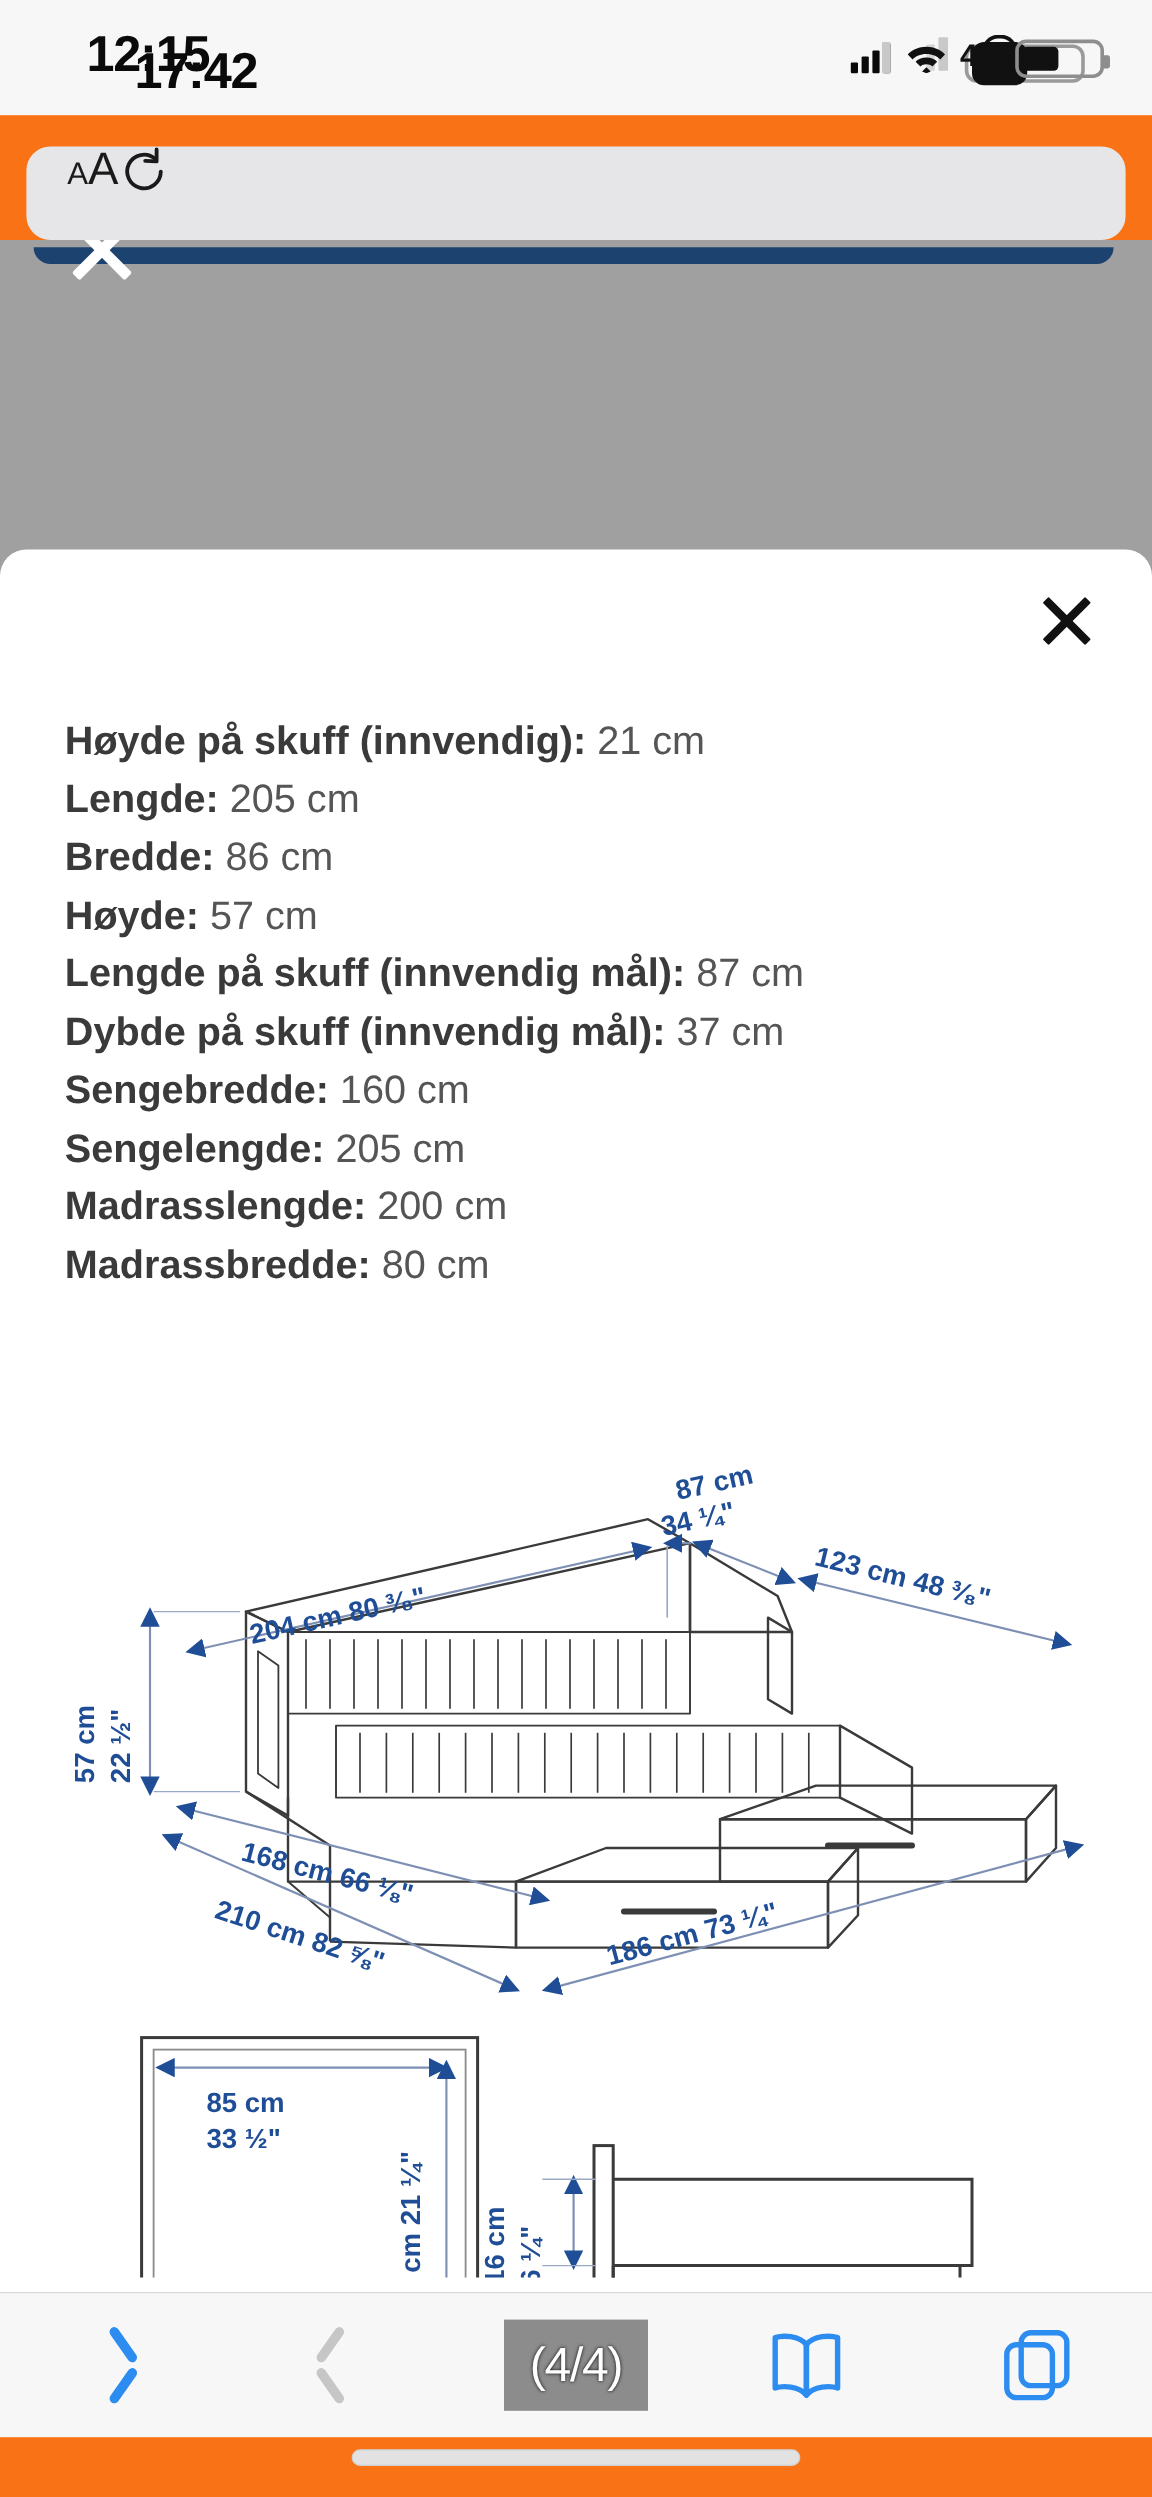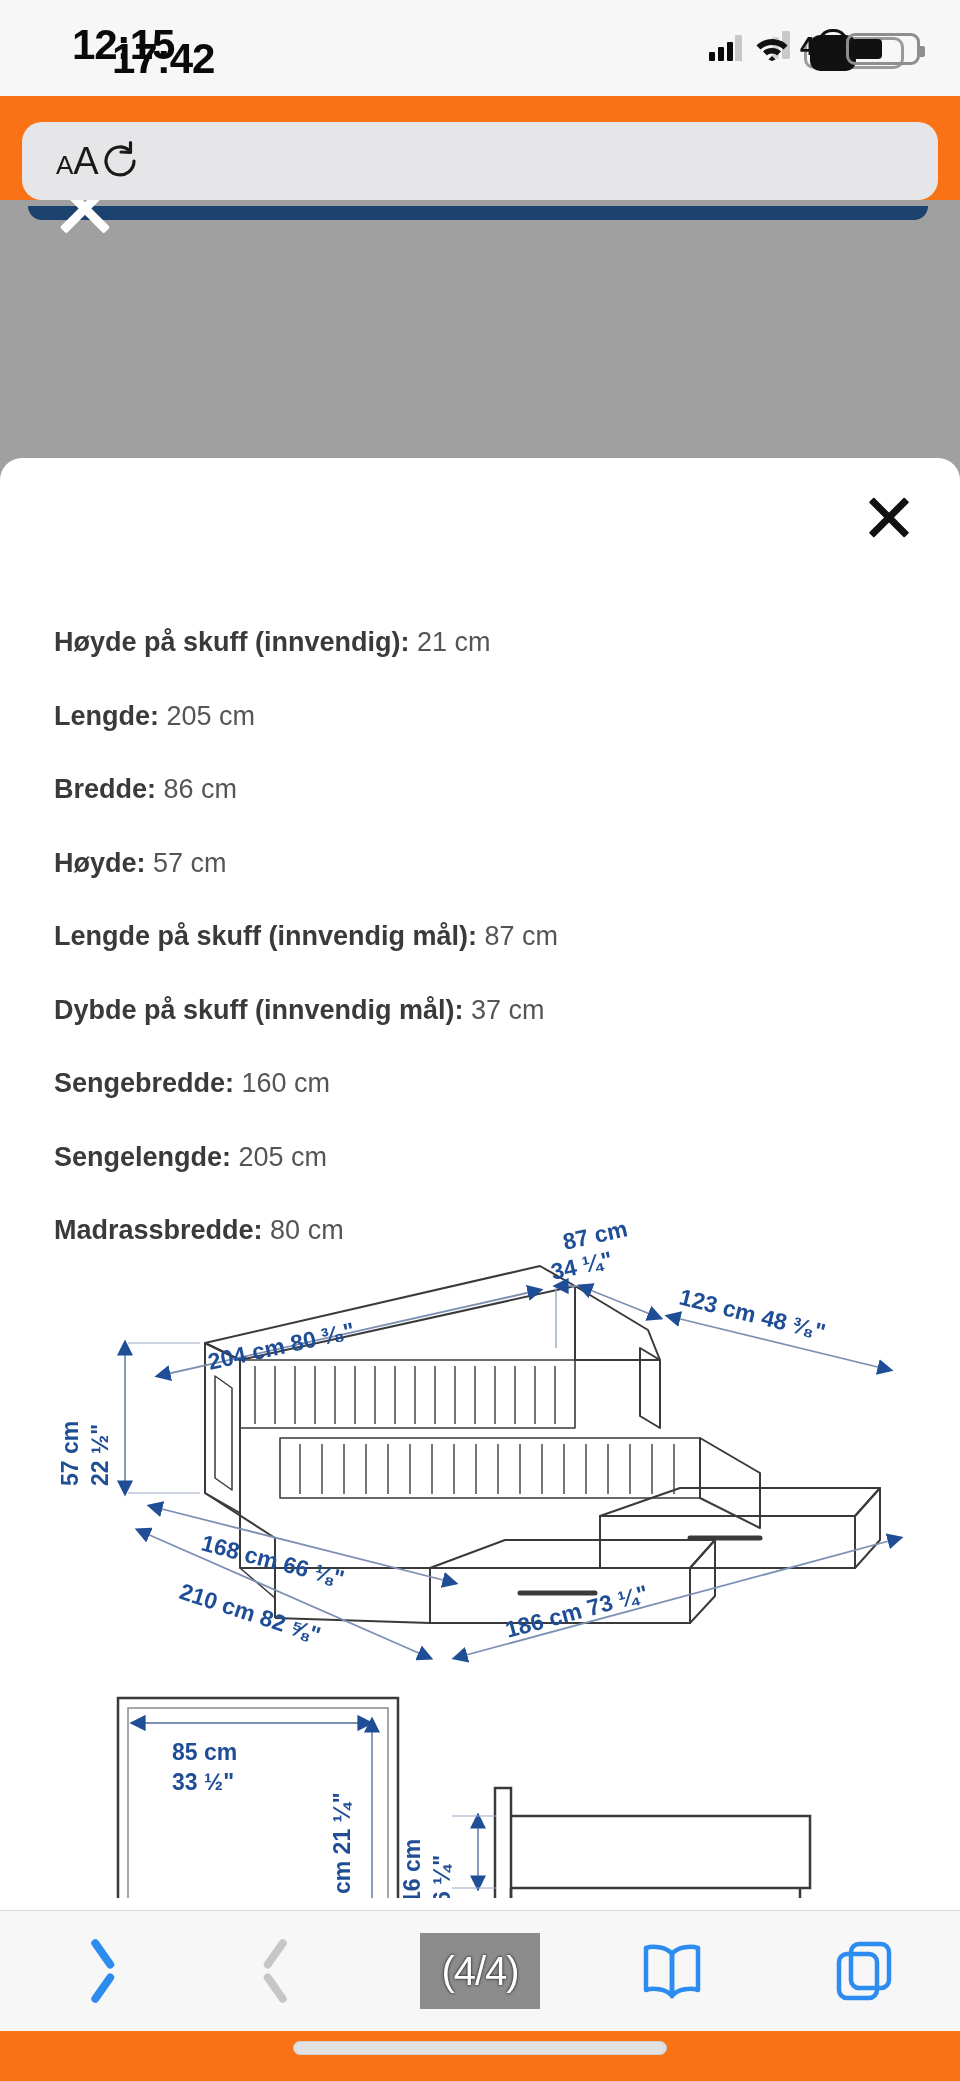--- a/index.html
+++ b/index.html
@@ -69,21 +69,21 @@
     border:3px solid #111;border-bottom:none;border-radius:14px 14px 0 0;box-sizing:border-box;
   }
   .num4{
     position:absolute;left:-4px;top:0px;font-size:26px;font-weight:bold;color:#111;
   }
 
   
   .urlbar{
     position:absolute;left:22px;top:122px;width:916px;height:78px;
     background:#e6e6e8;border-radius:20px;
-    display:flex;align-items:center;
+    display:flex;
   }
   .aa{
     margin-left:34px;color:#1a1a1a;font-size:26px;line-height:1;white-space:nowrap;
   }
   .aa .big{font-size:38px;}
   .url-center{
     flex:1;display:flex;align-items:center;justify-content:center;gap:12px;
   }
   .lock{width:18px;height:24px;position:relative;}
   .lock-body{position:absolute;left:0;bottom:0;width:18px;height:15px;background:#8a8a8e;border-radius:3px;}
@@ -122,21 +122,21 @@
     content:"";position:absolute;left:4px;top:26px;width:50px;height:7px;
     background:#111;border-radius:1px;
   }
   .sheet-close::before{transform:rotate(45deg);}
   .sheet-close::after{transform:rotate(-45deg);}
 
   .specs{
     position:absolute;left:54px;top:135px;right:40px;
   }
   .spec-row{
-    font-size:27px;line-height:48.5px;color:#4a4a4a;white-space:nowrap;margin-top:25px;
+    font-size:33px;line-height:48.5px;color:#4a4a4a;white-space:nowrap;
   }
   .spec-row .k{font-weight:bold;color:#3a3a3a;}
   .spec-row .v{font-weight:normal;color:#555;}
 
   
   .draw{
     position:absolute;left:0;top:640px;width:960px;height:800px;
   }
   .draw svg{display:block;}
 
@@ -234,20 +234,21 @@
 
       <div class="specs">
         <div class="spec-row"><span class="k">Høyde på skuff (innvendig):</span> <span class="v">21 cm</span></div>
         <div class="spec-row"><span class="k">Lengde:</span> <span class="v">205 cm</span></div>
         <div class="spec-row"><span class="k">Bredde:</span> <span class="v">86 cm</span></div>
         <div class="spec-row"><span class="k">Høyde:</span> <span class="v">57 cm</span></div>
         <div class="spec-row"><span class="k">Lengde på skuff (innvendig mål):</span> <span class="v">87 cm</span></div>
         <div class="spec-row"><span class="k">Dybde på skuff (innvendig mål):</span> <span class="v">37 cm</span></div>
         <div class="spec-row"><span class="k">Sengebredde:</span> <span class="v">160 cm</span></div>
         <div class="spec-row"><span class="k">Sengelengde:</span> <span class="v">205 cm</span></div>
+        <div class="spec-row"><span class="k">Madrasslengde:</span> <span class="v">200 cm</span></div>
         <div class="spec-row"><span class="k">Madrassbredde:</span> <span class="v">80 cm</span></div>
       </div>
 
       <div class="draw">
         <svg width="960" height="800" viewBox="0 0 960 800">
           <defs>
             <marker id="ar" markerWidth="9" markerHeight="9" refX="7" refY="4.5" orient="auto">
               <path d="M0,0 L9,4.5 L0,9 z" fill="#1f4e96"></path>
             </marker>
             <marker id="arS" markerWidth="9" markerHeight="9" refX="2" refY="4.5" orient="auto">

